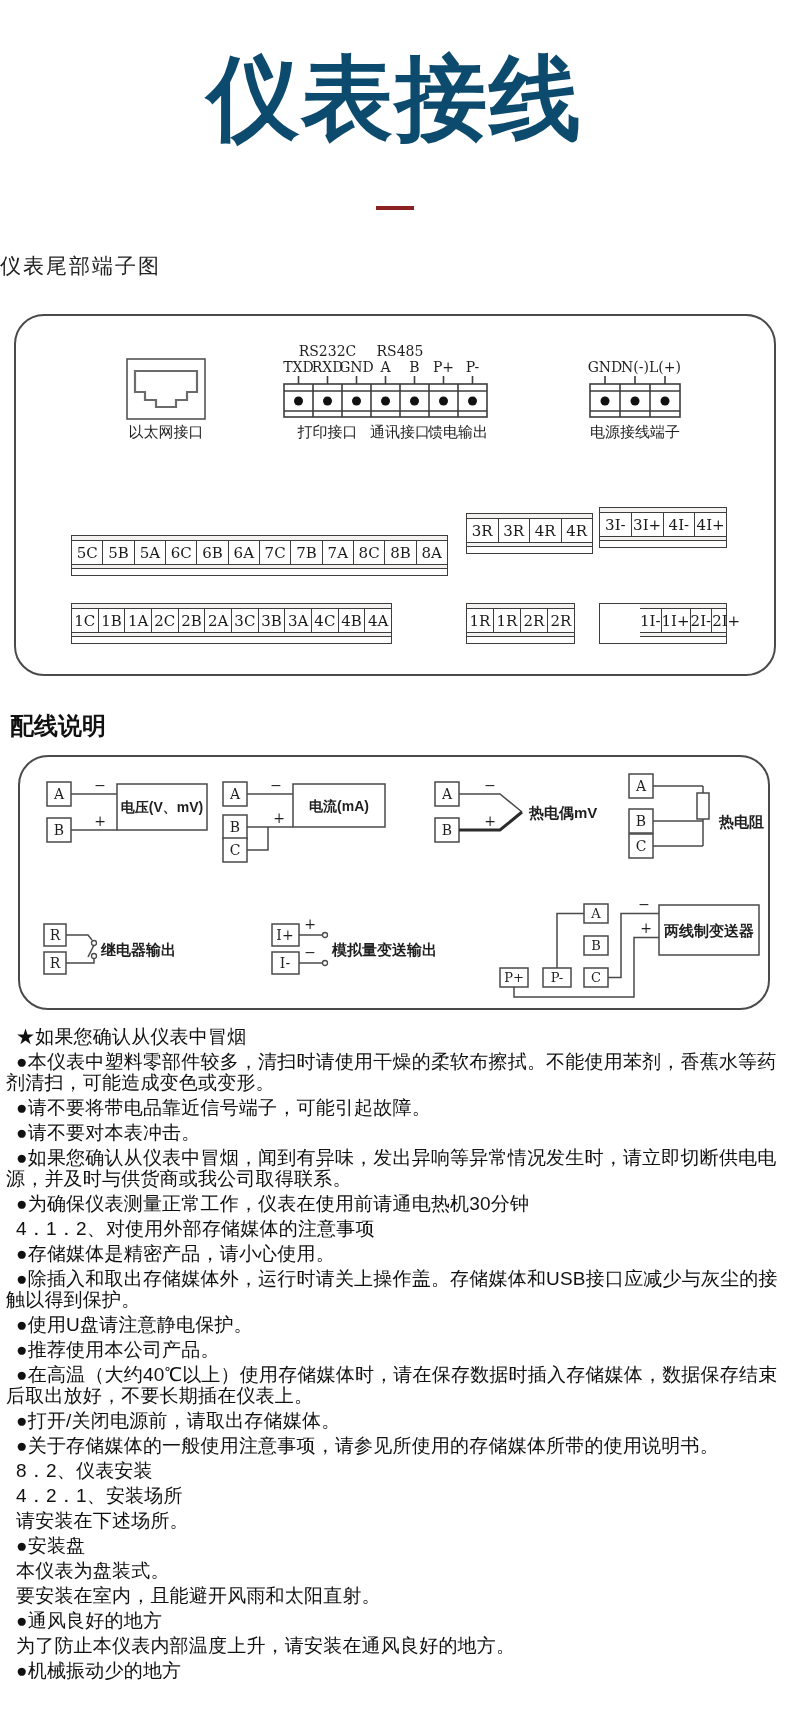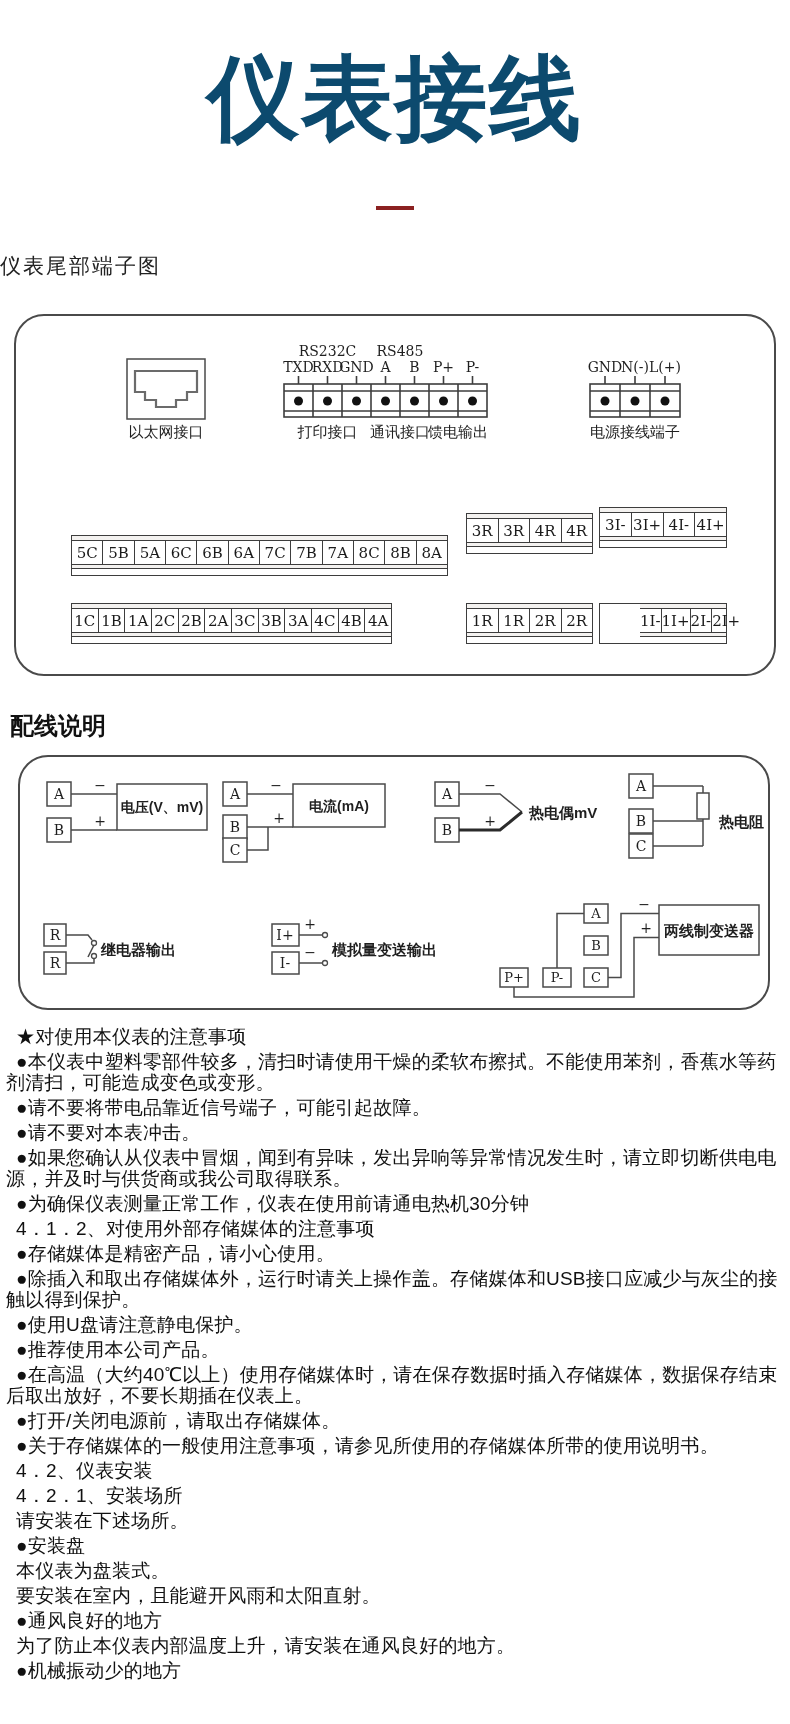--- a/index.html
+++ b/index.html
@@ -190,21 +190,21 @@
         <span class="cell">3C</span>
         <span class="cell">3B</span>
         <span class="cell">3A</span>
         <span class="cell">4C</span>
         <span class="cell">4B</span>
         <span class="cell">4A</span>
       </div>
     <div class="band-mid"></div>
     <div class="band-base"></div>
   </div>
-  <div class="strip" style="left:450px;top:287px;width:127px;">
+  <div class="strip" style="left:450px;top:287px;width:109px;">
     <div class="band-top"></div>
     <div class="cells">
         <span class="cell">1R</span>
         <span class="cell">1R</span>
         <span class="cell">2R</span>
         <span class="cell">2R</span>
       </div>
     <div class="band-mid"></div>
     <div class="band-base"></div>
   </div>
@@ -325,35 +325,35 @@
       <polyline points="588,220.5 601,220.5 601,156.5 639,156.5" class="wire"></polyline>
       <polyline points="537,211 537,156.5 564,156.5" class="wire"></polyline>
       <polyline points="494,230 494,240 614,240 614,180.5 639,180.5" class="wire"></polyline>
       <text x="624" y="152" text-anchor="middle" class="t-serif">−</text>
       <text x="626" y="176" text-anchor="middle" class="t-serif">+</text>
     </g>
   </svg>
 </div>
 
 <div class="notes">
-    <p class="note">★对使用本仪表的注意事项</p>
+    <p class="note">★如果您确认从仪表中冒烟</p>
     <p class="note">●本仪表中塑料零部件较多，清扫时请使用干燥的柔软布擦拭。不能使用苯剂，香蕉水等药剂清扫，可能造成变色或变形。</p>
     <p class="note">●请不要将带电品靠近信号端子，可能引起故障。</p>
     <p class="note">●请不要对本表冲击。</p>
     <p class="note">●如果您确认从仪表中冒烟，闻到有异味，发出异响等异常情况发生时，请立即切断供电电源，并及时与供货商或我公司取得联系。</p>
     <p class="note">●为确保仪表测量正常工作，仪表在使用前请通电热机30分钟</p>
     <p class="note">4．1．2、对使用外部存储媒体的注意事项</p>
     <p class="note">●存储媒体是精密产品，请小心使用。</p>
     <p class="note">●除插入和取出存储媒体外，运行时请关上操作盖。存储媒体和USB接口应减少与灰尘的接触以得到保护。</p>
     <p class="note">●使用U盘请注意静电保护。</p>
     <p class="note">●推荐使用本公司产品。</p>
     <p class="note">●在高温（大约40℃以上）使用存储媒体时，请在保存数据时插入存储媒体，数据保存结束后取出放好，不要长期插在仪表上。</p>
     <p class="note">●打开/关闭电源前，请取出存储媒体。</p>
     <p class="note">●关于存储媒体的一般使用注意事项，请参见所使用的存储媒体所带的使用说明书。</p>
-    <p class="note">4．2、仪表安装</p>
+    <p class="note">8．2、仪表安装</p>
     <p class="note">4．2．1、安装场所</p>
     <p class="note">请安装在下述场所。</p>
     <p class="note">●安装盘</p>
     <p class="note">本仪表为盘装式。</p>
     <p class="note">要安装在室内，且能避开风雨和太阳直射。</p>
     <p class="note">●通风良好的地方</p>
     <p class="note">为了防止本仪表内部温度上升，请安装在通风良好的地方。</p>
     <p class="note">●机械振动少的地方</p>
   </div>
 

